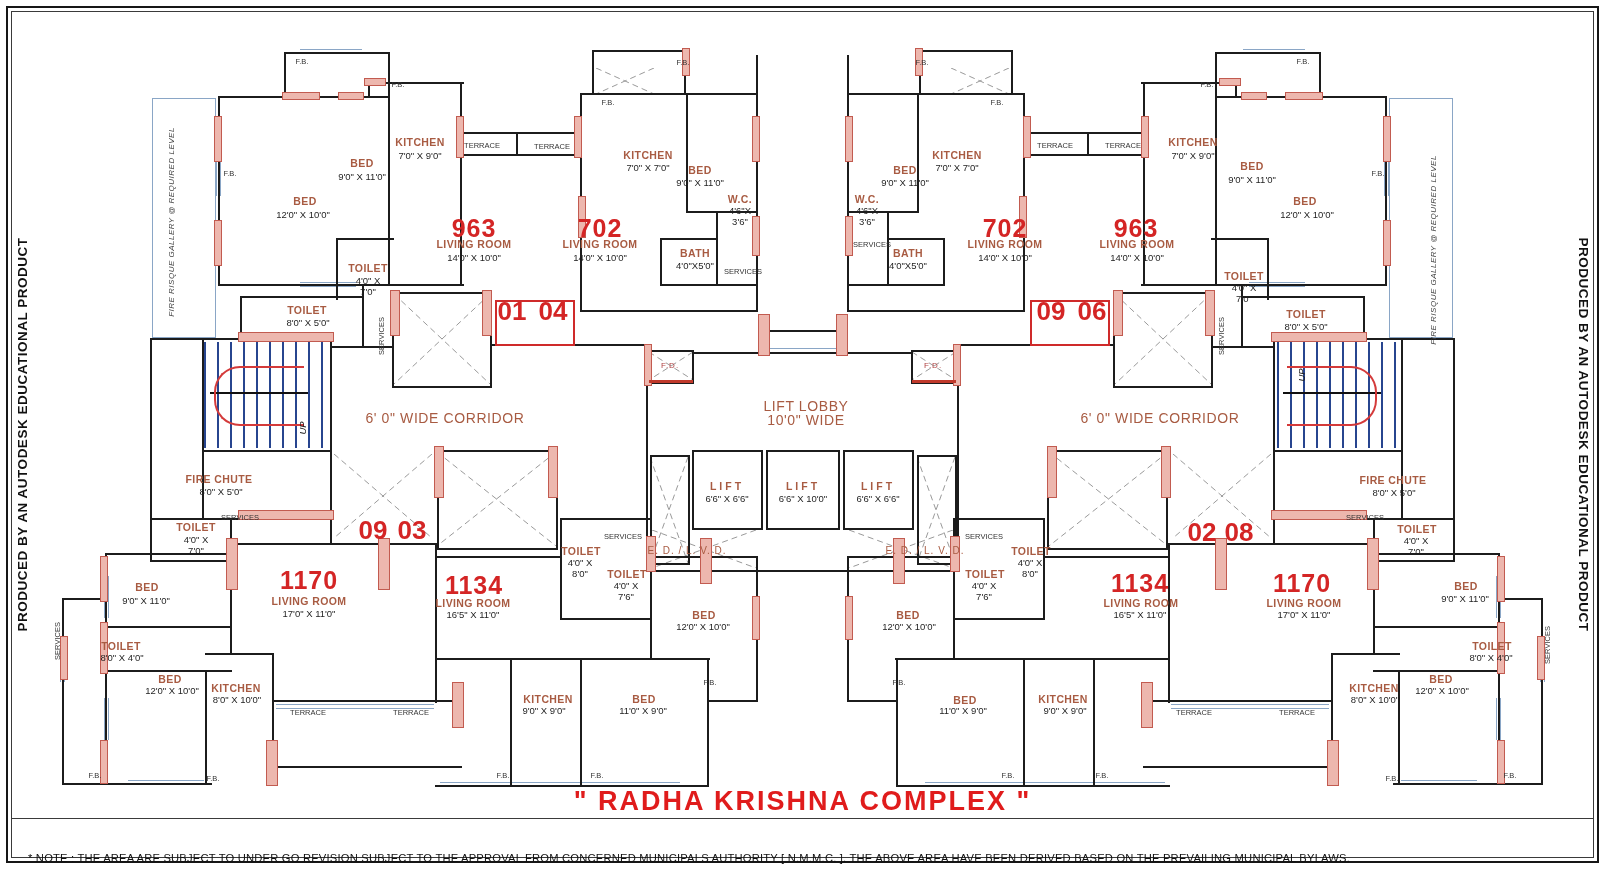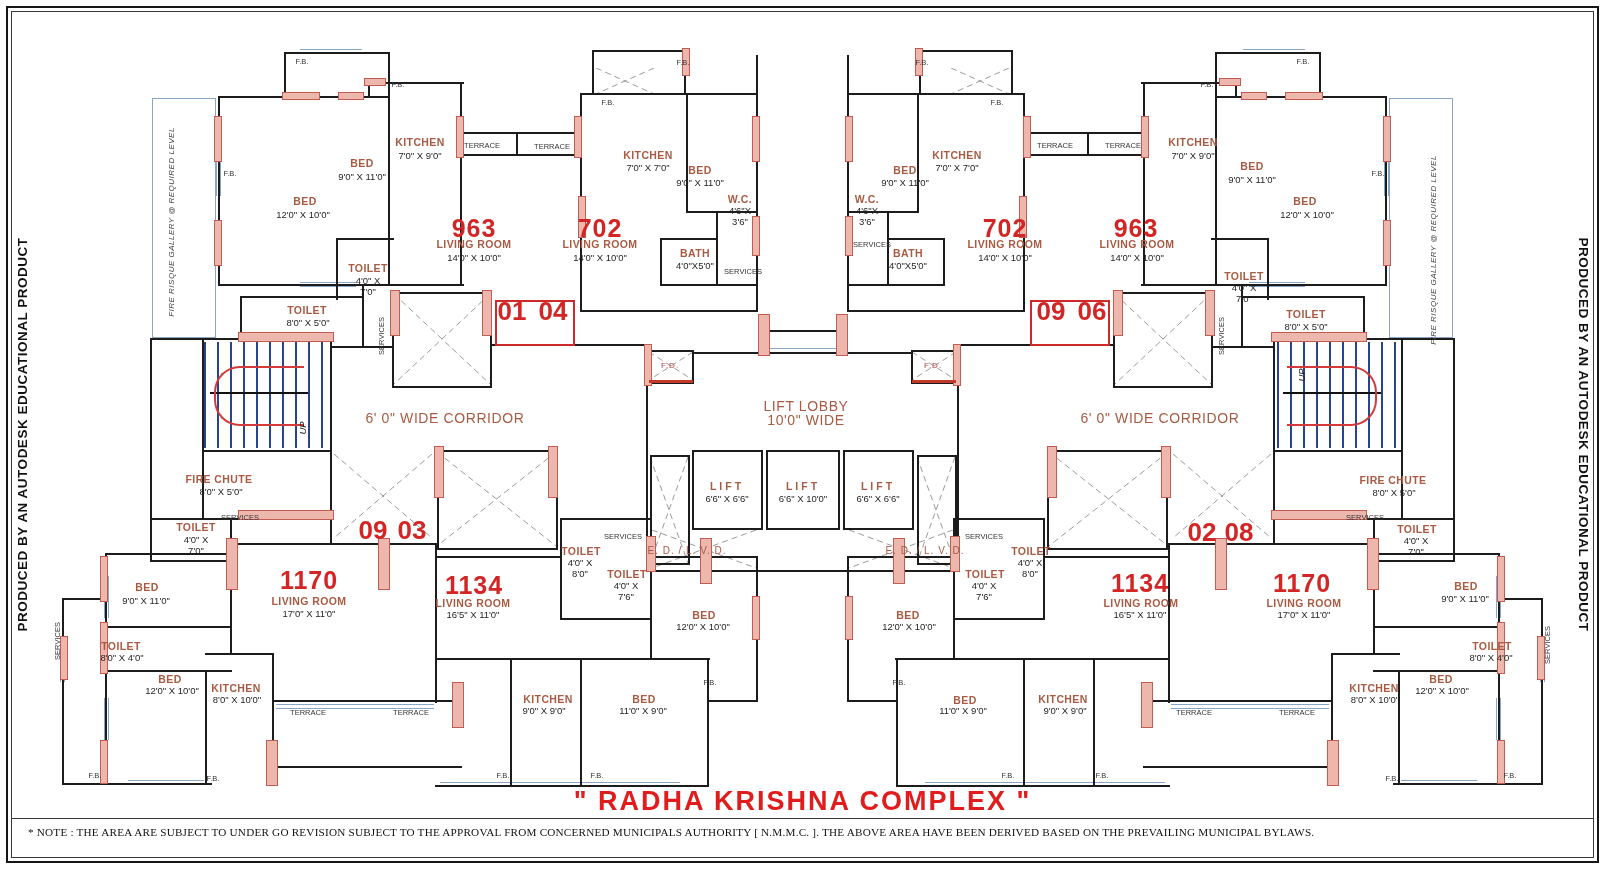--- a/index.html
+++ b/index.html
@@ -36,21 +36,21 @@
   .tinyred{font-size:8px;color:#b04040;letter-spacing:1px;}
   .corr{font-size:14px;color:var(--room);letter-spacing:.6px;font-weight:normal;}
   .ed{font-size:10px;color:var(--room);letter-spacing:1px;}
   .vtiny{font-size:7.5px;color:#333;transform:translate(-50%,-50%) rotate(-90deg);white-space:nowrap;}
   .vgal{font-size:8px;font-style:italic;color:#444;transform:translate(-50%,-50%) rotate(-90deg);white-space:nowrap;letter-spacing:.5px;}
   .up{font-size:9.5px;font-style:italic;color:#222;transform:translate(-50%,-50%) rotate(-90deg);}
   .side-text{position:absolute;width:820px;text-align:center;font-weight:bold;font-size:13.5px;
              letter-spacing:.5px;color:#111;z-index:31;}
   #title{position:absolute;left:0;right:0;top:786px;text-align:center;font-size:27px;font-weight:bold;
          color:var(--title);letter-spacing:2px;z-index:31;}
-  #note{position:absolute;left:28px;top:826px;font-size:11.2px;color:#111;z-index:31;letter-spacing:.2px;font-family:Liberation Serif, serif;}
+  #note{position:absolute;left:28px;top:852px;font-size:11.2px;color:#111;z-index:31;letter-spacing:.2px;}
   #watermark{position:absolute;left:640px;top:360px;width:340px;height:110px;z-index:6;pointer-events:none;}
   #wm-bracket{position:absolute;left:14px;top:36px;width:66px;height:66px;border:13px solid rgba(238,148,106,.55);
               border-right:none;border-radius:16px 0 0 16px;box-sizing:border-box;}
   #wm-line1{position:absolute;left:86px;top:22px;font-size:44px;font-weight:bold;opacity:.8;letter-spacing:1px;}
   #wm-mum{color:#ef9b73;} #wm-bai{color:#b9c49a;}
   #wm-line2{position:absolute;left:96px;top:66px;font-size:32px;color:#8f8f8f;opacity:.62;letter-spacing:1px;}
   #wm-com{font-size:19px;}
 </style>
 </head>
 <body>

